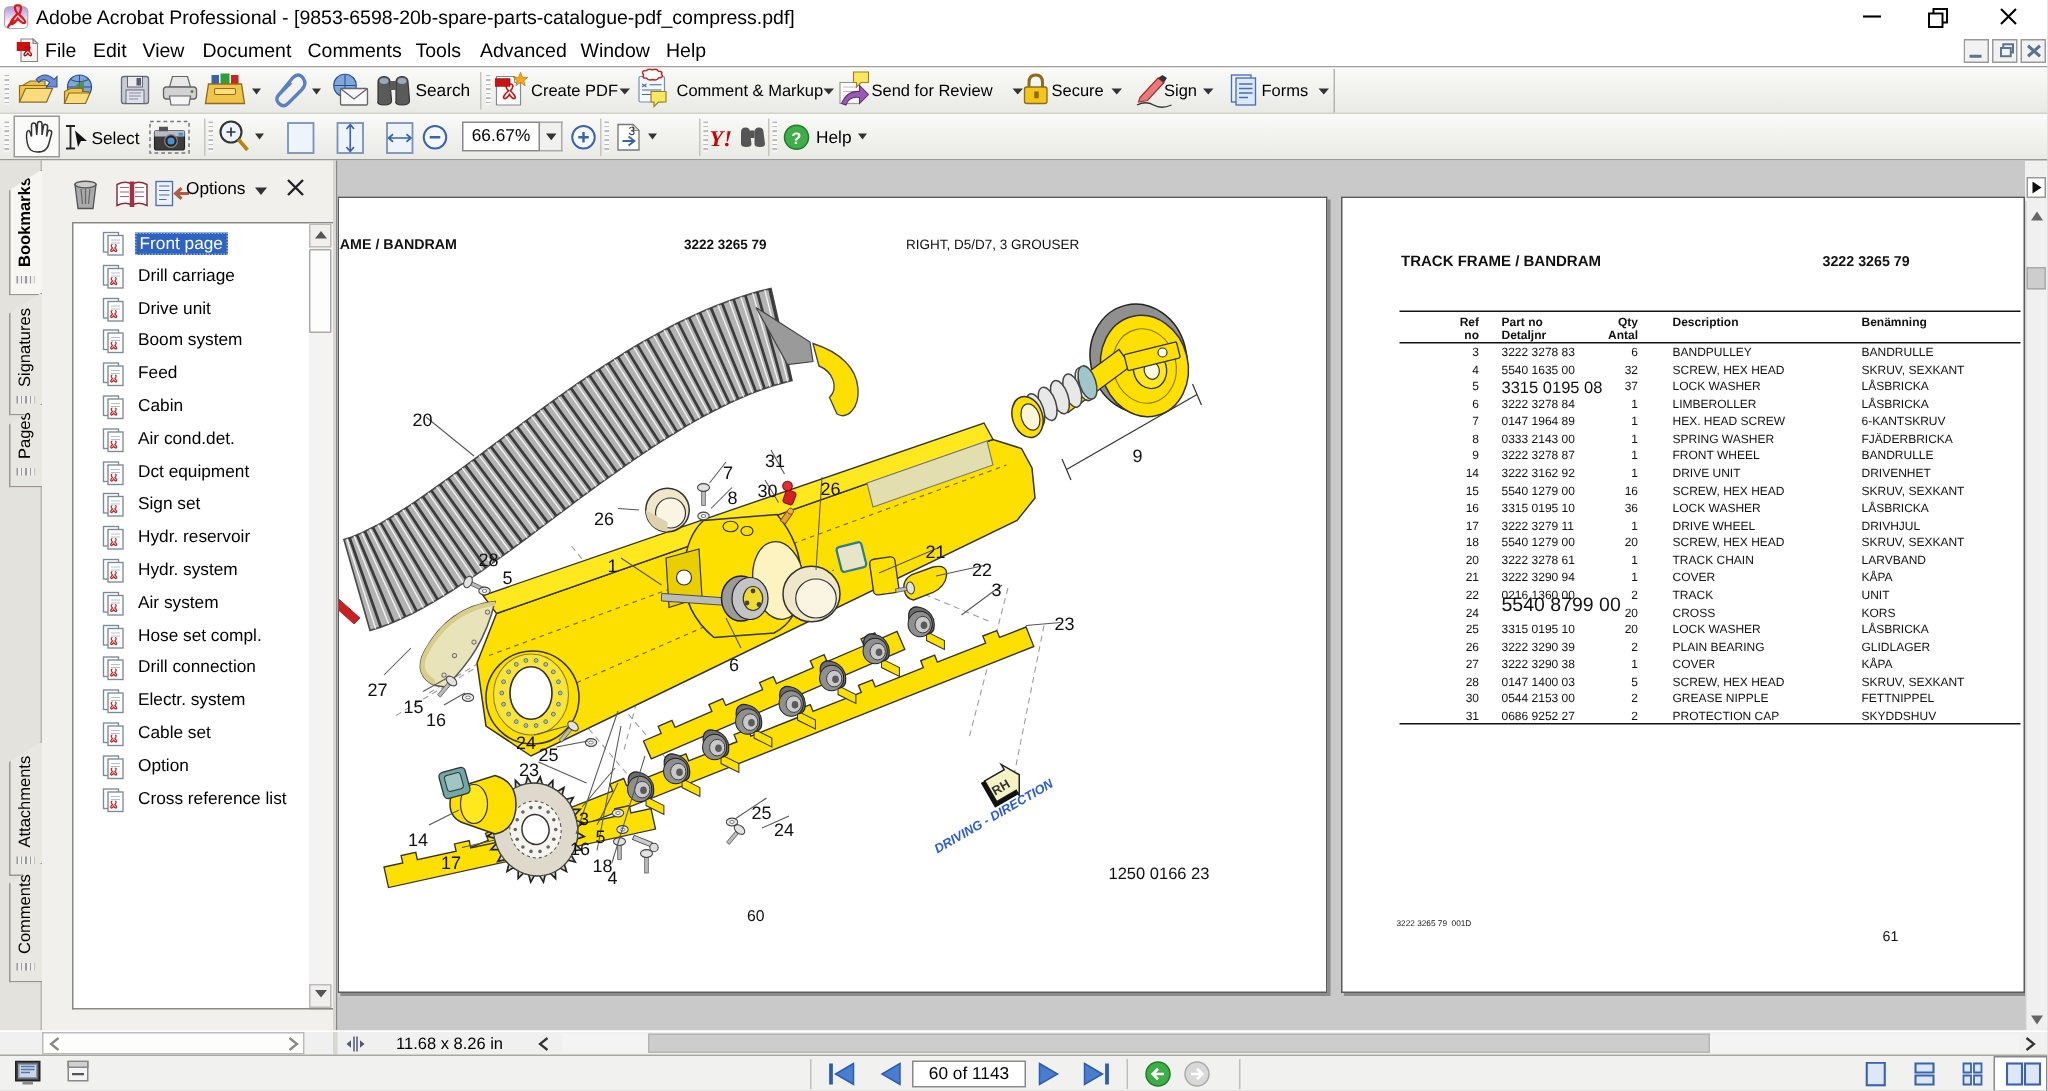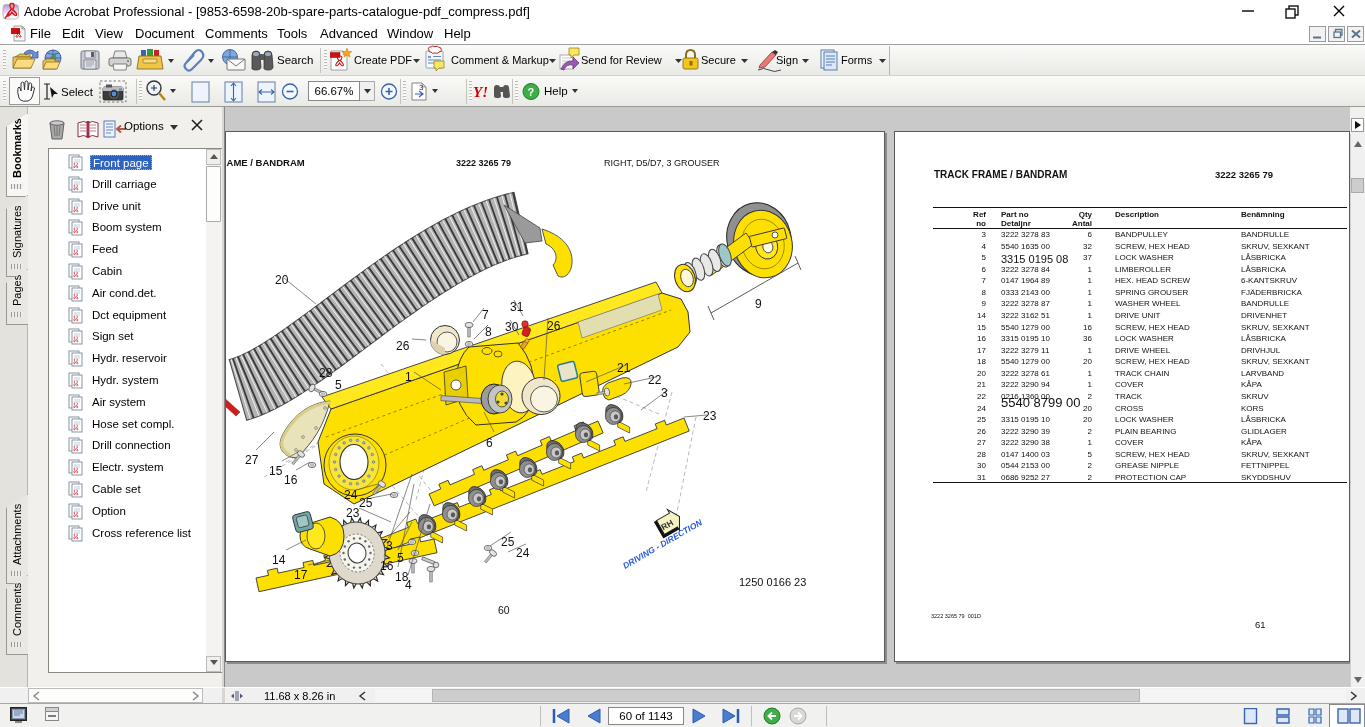--- a/index.html
+++ b/index.html
@@ -784,29 +784,29 @@
 <div style="position:absolute;left:220px;top:132.7px;font-size:8px;color:#111">LIMBEROLLER</div>
 <div style="position:absolute;left:346px;top:132.7px;font-size:8px;color:#111">LÅSBRICKA</div>
 <div style="position:absolute;left:56px;top:144.3px;width:35px;text-align:right;font-size:8px;color:#111">7</div>
 <div style="position:absolute;left:106px;top:144.3px;font-size:8px;color:#111">0147 1964 89</div>
 <div style="position:absolute;left:162px;top:144.3px;width:35px;text-align:right;font-size:8px;color:#111">1</div>
 <div style="position:absolute;left:220px;top:144.3px;font-size:8px;color:#111">HEX. HEAD SCREW</div>
 <div style="position:absolute;left:346px;top:144.3px;font-size:8px;color:#111">6-KANTSKRUV</div>
 <div style="position:absolute;left:56px;top:155.8px;width:35px;text-align:right;font-size:8px;color:#111">8</div>
 <div style="position:absolute;left:106px;top:155.8px;font-size:8px;color:#111">0333 2143 00</div>
 <div style="position:absolute;left:162px;top:155.8px;width:35px;text-align:right;font-size:8px;color:#111">1</div>
-<div style="position:absolute;left:220px;top:155.8px;font-size:8px;color:#111">SPRING GROUSER</div>
+<div style="position:absolute;left:220px;top:155.8px;font-size:8px;color:#111">SPRING WASHER</div>
 <div style="position:absolute;left:346px;top:155.8px;font-size:8px;color:#111">FJÄDERBRICKA</div>
 <div style="position:absolute;left:56px;top:167.4px;width:35px;text-align:right;font-size:8px;color:#111">9</div>
 <div style="position:absolute;left:106px;top:167.4px;font-size:8px;color:#111">3222 3278 87</div>
 <div style="position:absolute;left:162px;top:167.4px;width:35px;text-align:right;font-size:8px;color:#111">1</div>
-<div style="position:absolute;left:220px;top:167.4px;font-size:8px;color:#111">WASHER WHEEL</div>
+<div style="position:absolute;left:220px;top:167.4px;font-size:8px;color:#111">FRONT WHEEL</div>
 <div style="position:absolute;left:346px;top:167.4px;font-size:8px;color:#111">BANDRULLE</div>
 <div style="position:absolute;left:56px;top:179.0px;width:35px;text-align:right;font-size:8px;color:#111">14</div>
-<div style="position:absolute;left:106px;top:179.0px;font-size:8px;color:#111">3222 3162 51</div>
+<div style="position:absolute;left:106px;top:179.0px;font-size:8px;color:#111">3222 3162 92</div>
 <div style="position:absolute;left:162px;top:179.0px;width:35px;text-align:right;font-size:8px;color:#111">1</div>
 <div style="position:absolute;left:220px;top:179.0px;font-size:8px;color:#111">DRIVE UNIT</div>
 <div style="position:absolute;left:346px;top:179.0px;font-size:8px;color:#111">DRIVENHET</div>
 <div style="position:absolute;left:56px;top:190.6px;width:35px;text-align:right;font-size:8px;color:#111">15</div>
 <div style="position:absolute;left:106px;top:190.6px;font-size:8px;color:#111">5540 1279 00</div>
 <div style="position:absolute;left:162px;top:190.6px;width:35px;text-align:right;font-size:8px;color:#111">16</div>
 <div style="position:absolute;left:220px;top:190.6px;font-size:8px;color:#111">SCREW, HEX HEAD</div>
 <div style="position:absolute;left:346px;top:190.6px;font-size:8px;color:#111">SKRUV, SEXKANT</div>
 <div style="position:absolute;left:56px;top:202.1px;width:35px;text-align:right;font-size:8px;color:#111">16</div>
 <div style="position:absolute;left:106px;top:202.1px;font-size:8px;color:#111">3315 0195 10</div>
@@ -830,21 +830,21 @@
 <div style="position:absolute;left:346px;top:236.8px;font-size:8px;color:#111">LARVBAND</div>
 <div style="position:absolute;left:56px;top:248.4px;width:35px;text-align:right;font-size:8px;color:#111">21</div>
 <div style="position:absolute;left:106px;top:248.4px;font-size:8px;color:#111">3222 3290 94</div>
 <div style="position:absolute;left:162px;top:248.4px;width:35px;text-align:right;font-size:8px;color:#111">1</div>
 <div style="position:absolute;left:220px;top:248.4px;font-size:8px;color:#111">COVER</div>
 <div style="position:absolute;left:346px;top:248.4px;font-size:8px;color:#111">KÅPA</div>
 <div style="position:absolute;left:56px;top:260.0px;width:35px;text-align:right;font-size:8px;color:#111">22</div>
 <div style="position:absolute;left:106px;top:260.0px;font-size:8px;color:#111">0216 1360 00</div>
 <div style="position:absolute;left:162px;top:260.0px;width:35px;text-align:right;font-size:8px;color:#111">2</div>
 <div style="position:absolute;left:220px;top:260.0px;font-size:8px;color:#111">TRACK</div>
-<div style="position:absolute;left:346px;top:260.0px;font-size:8px;color:#111">SKRUV</div>
+<div style="position:absolute;left:346px;top:260.0px;font-size:8px;color:#111">UNIT</div>
 <div style="position:absolute;left:56px;top:271.5px;width:35px;text-align:right;font-size:8px;color:#111">24</div>
 <div style="position:absolute;left:106px;top:263px;font-size:13px;color:#111">5540 8799 00</div>
 <div style="position:absolute;left:162px;top:271.5px;width:35px;text-align:right;font-size:8px;color:#111">20</div>
 <div style="position:absolute;left:220px;top:271.5px;font-size:8px;color:#111">CROSS</div>
 <div style="position:absolute;left:346px;top:271.5px;font-size:8px;color:#111">KORS</div>
 <div style="position:absolute;left:56px;top:283.1px;width:35px;text-align:right;font-size:8px;color:#111">25</div>
 <div style="position:absolute;left:106px;top:283.1px;font-size:8px;color:#111">3315 0195 10</div>
 <div style="position:absolute;left:162px;top:283.1px;width:35px;text-align:right;font-size:8px;color:#111">20</div>
 <div style="position:absolute;left:220px;top:283.1px;font-size:8px;color:#111">LOCK WASHER</div>
 <div style="position:absolute;left:346px;top:283.1px;font-size:8px;color:#111">LÅSBRICKA</div>

